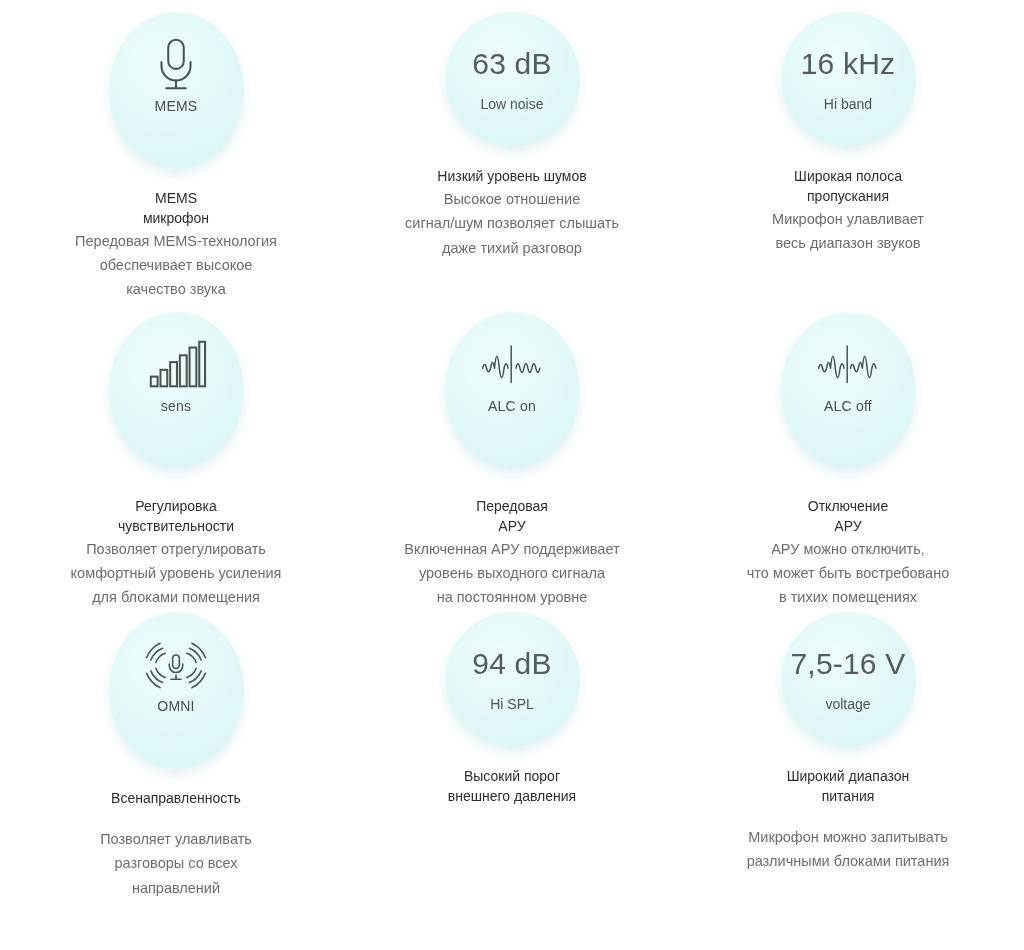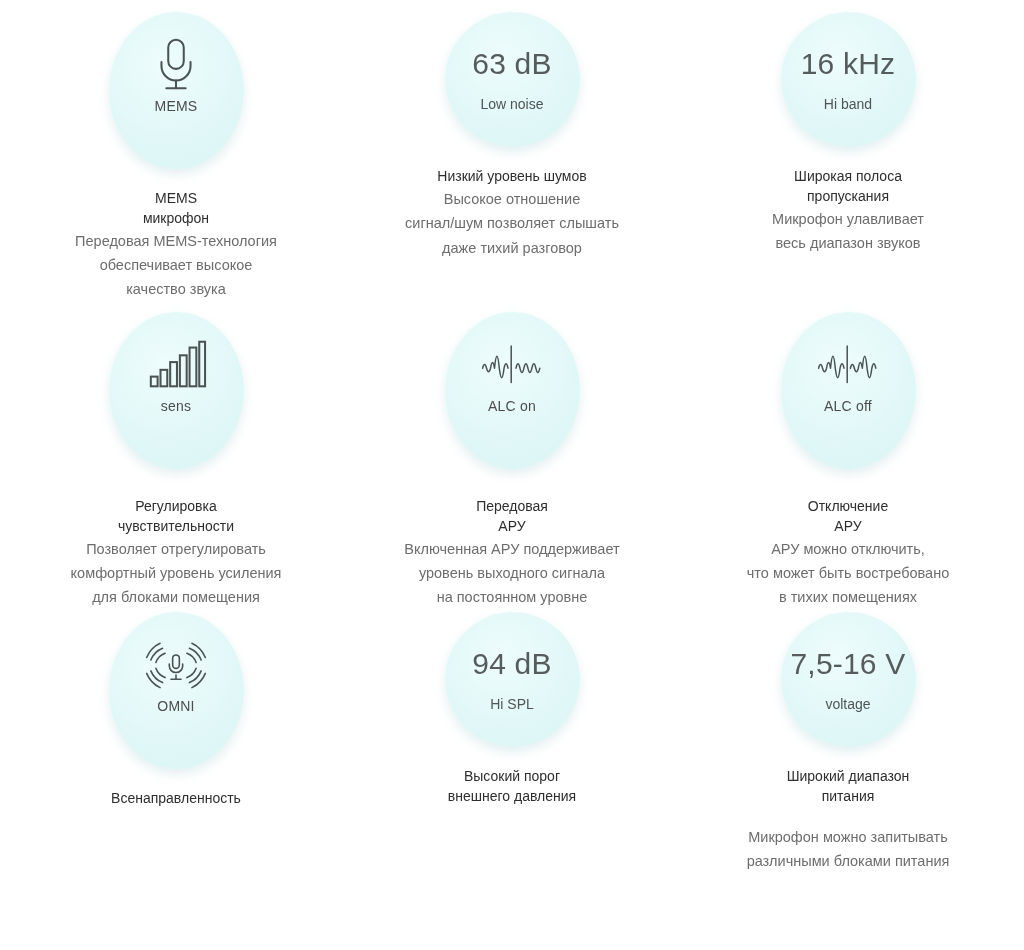--- a/index.html
+++ b/index.html
@@ -217,20 +217,23 @@
         <path d="M7 41  A25 25 0 0 0 21 55"></path>
         <path d="M2 44  A32 32 0 0 0 18 61"></path>
 
         <path d="M61 38 A18 18 0 0 1 50 49"></path>
         <path d="M67 41 A25 25 0 0 1 53 55"></path>
         <path d="M72 44 A32 32 0 0 1 56 61"></path>
       </svg>
       <span class="badge-caption">OMNI</span>
     </div>
     <div class="feature-title">Всенаправленность</div>
+    <div class="feature-desc">Позволяет улавливать
+разговоры со всех
+направлений</div>
   </div>
 
   <div class="feature-card row-3">
     <div class="badge-circle">
       <span class="badge-value">94 dB</span>
       <span class="badge-sub">Hi SPL</span>
     </div>
     <div class="feature-title">Высокий порог
 внешнего давления</div>
   </div>

